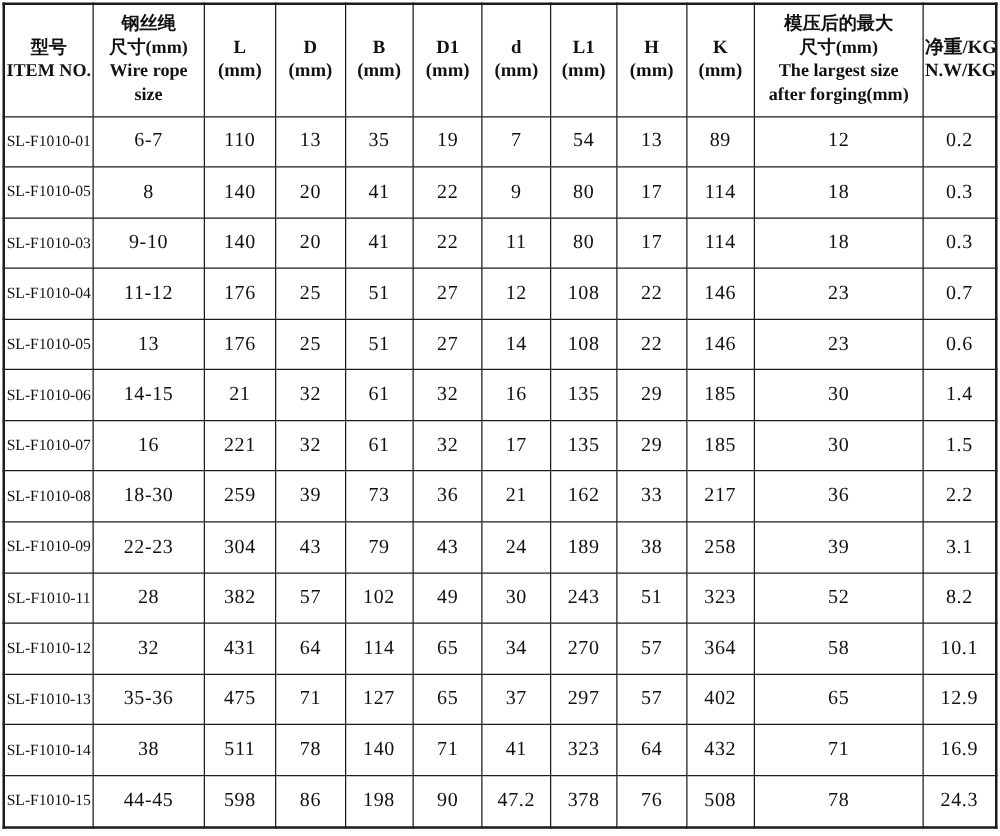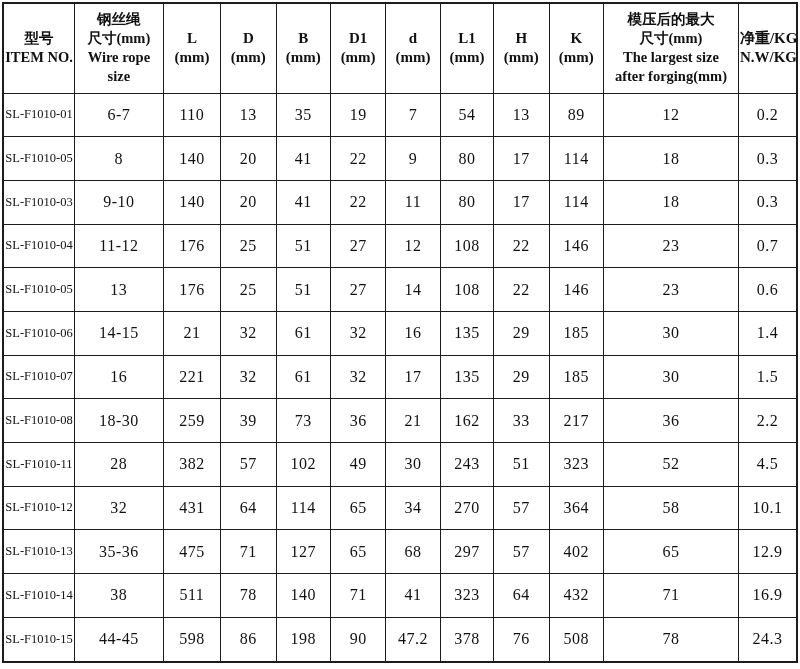--- a/index.html
+++ b/index.html
@@ -245,32 +245,46 @@
           <td>73</td>
           <td>36</td>
           <td>21</td>
           <td>162</td>
           <td>33</td>
           <td>217</td>
           <td>36</td>
           <td>2.2</td>
         </tr>
         <tr>
+          <td class="item-no">SL-F1010-09</td>
+          <td>22-23</td>
+          <td>304</td>
+          <td>43</td>
+          <td>79</td>
+          <td>43</td>
+          <td>24</td>
+          <td>189</td>
+          <td>38</td>
+          <td>258</td>
+          <td>39</td>
+          <td>3.1</td>
+        </tr>
+        <tr>
           <td class="item-no">SL-F1010-11</td>
           <td>28</td>
           <td>382</td>
           <td>57</td>
           <td>102</td>
           <td>49</td>
           <td>30</td>
           <td>243</td>
           <td>51</td>
           <td>323</td>
           <td>52</td>
-          <td>4.5</td>
+          <td>8.2</td>
         </tr>
         <tr>
           <td class="item-no">SL-F1010-12</td>
           <td>32</td>
           <td>431</td>
           <td>64</td>
           <td>114</td>
           <td>65</td>
           <td>34</td>
           <td>270</td>
@@ -279,21 +293,21 @@
           <td>58</td>
           <td>10.1</td>
         </tr>
         <tr>
           <td class="item-no">SL-F1010-13</td>
           <td>35-36</td>
           <td>475</td>
           <td>71</td>
           <td>127</td>
           <td>65</td>
-          <td>68</td>
+          <td>37</td>
           <td>297</td>
           <td>57</td>
           <td>402</td>
           <td>65</td>
           <td>12.9</td>
         </tr>
         <tr>
           <td class="item-no">SL-F1010-14</td>
           <td>38</td>
           <td>511</td>

